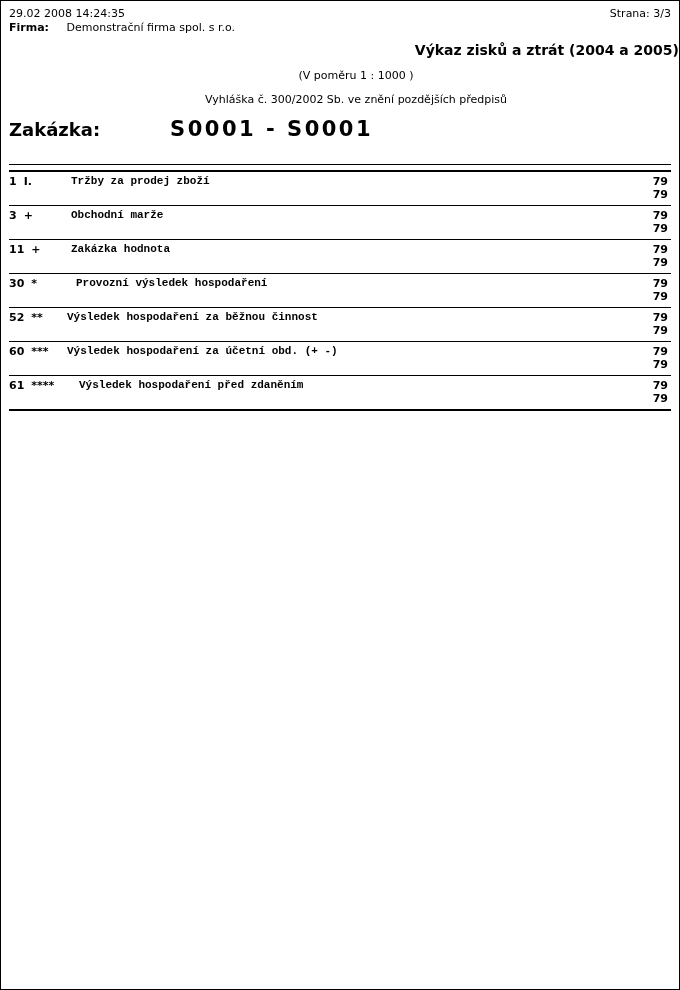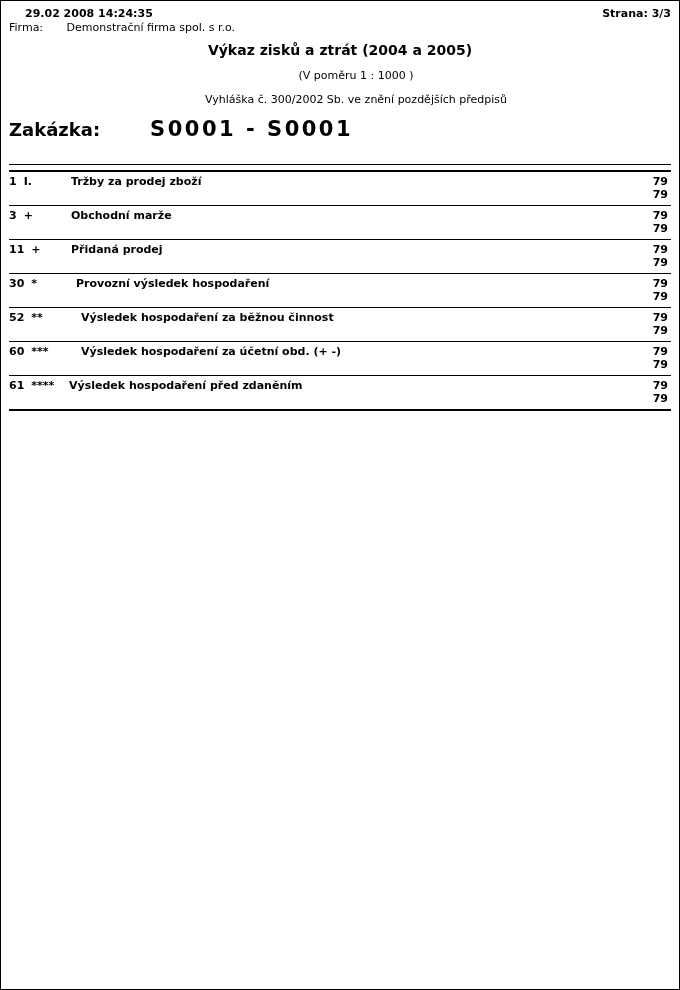--- a/index.html
+++ b/index.html
@@ -15,55 +15,56 @@
     border: 1px solid #000000;
     background: #ffffff;
     color: #000000;
     font-family: "DejaVu Sans", "Liberation Sans", sans-serif;
     overflow: hidden;
   }
   
   .meta-row {
     display: flex;
     justify-content: space-between;
-    padding: 6px 8px 0 24px;
+    padding: 6px 8px 0 8px;
     font-size: 11px;
     line-height: 14px;
-    font-weight: bold;
   }
   .firm-row {
     padding: 0 8px;
     font-size: 11px;
     line-height: 14px;
   }
   .firm-label {
     display: inline-block;
     min-width: 54px;
+    font-weight: bold;
   }
   .report-title {
     margin: 7px 0 0 0;
-    text-align: center;
+    text-align: right;
     font-size: 14px;
     font-weight: bold;
     line-height: 16px;
   }
   .sub-line {
     text-align: center;
     font-size: 11px;
     line-height: 13px;
     padding-left: 32px;
   }
   .ratio-line      { margin-top: 11px; }
   .regulation-line { margin-top: 11px; }
   .filter-line     { margin-top: 8px; white-space: pre; }
   
   .order-row {
     display: flex;
     align-items: baseline;
     margin: 10px 8px 0 8px;
+    gap: 20px;
   }
   .order-label {
     font-size: 18px;
     font-weight: bold;
     line-height: 26px;
   }
   .order-range {
     margin-left: 50px;
     font-size: 21px;
     font-weight: bold;
@@ -94,25 +95,25 @@
     line-height: 13px;
     white-space: nowrap;
   }
   .l2 {
     height: 13px;
     line-height: 13px;
     text-align: right;
     padding-right: 3px;
   }
   .row-marker { margin-left: 7px; }
-  .row-label  { position: absolute; top: 0; }
+  .row-label  { position: absolute; top: 0; font-family: Liberation Mono, monospace; }
   .lvl0 .row-label { left: 62px; }
   .lvl1 .row-label { left: 67px; }
-  .lvl2 .row-label { left: 72px; }
-  .lvl3 .row-label { left: 60px; }
+  .lvl2 .row-label { left: 58px; }
+  .lvl3 .row-label { left: 70px; }
   .row-val {
     position: absolute;
     top: 0;
     right: 3px;
   }
 </style>
 </head>
 <body>
 
 <div class="page">
@@ -154,21 +155,21 @@
         <span class="row-num">3</span><span class="row-marker">+</span>
         <span class="row-label">Obchodní marže</span>
         <span class="row-val">79</span>
       </div>
       <div class="l2">79</div>
     </div>
 
     <div class="trow lvl0">
       <div class="l1">
         <span class="row-num">11</span><span class="row-marker">+</span>
-        <span class="row-label">Přidaná prodej</span>
+        <span class="row-label">Zakázka hodnota</span>
         <span class="row-val">79</span>
       </div>
       <div class="l2">79</div>
     </div>
 
     <div class="trow lvl1">
       <div class="l1">
         <span class="row-num">30</span><span class="row-marker">*</span>
         <span class="row-label">Provozní výsledek hospodaření</span>
         <span class="row-val">79</span>

